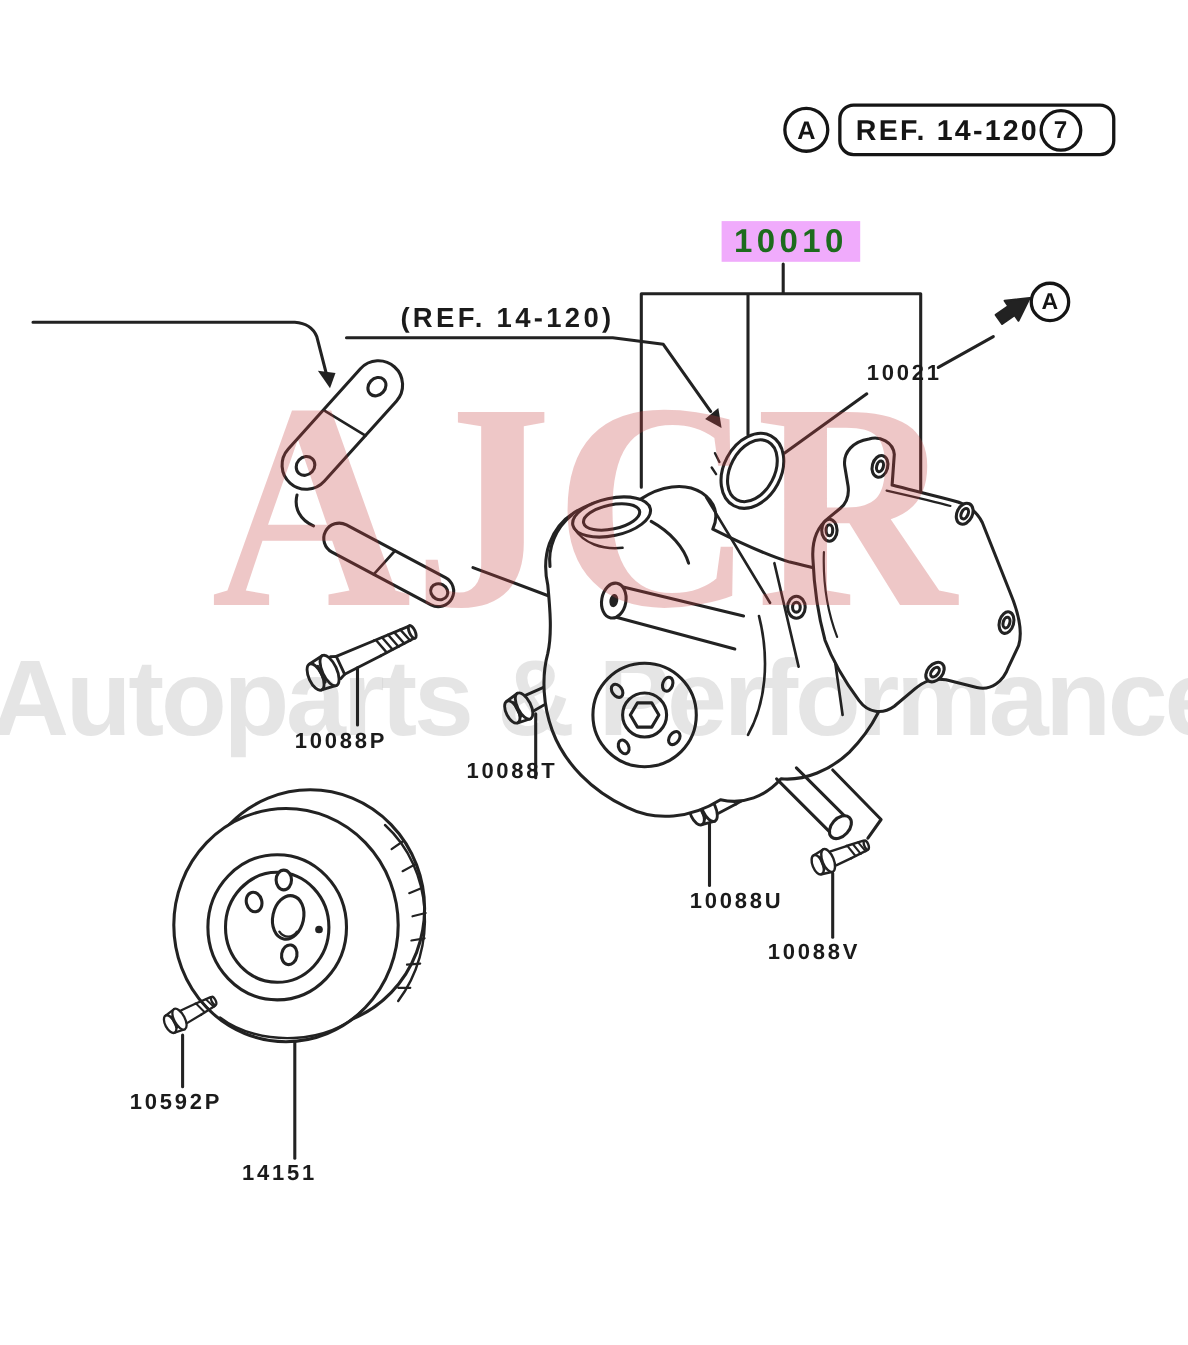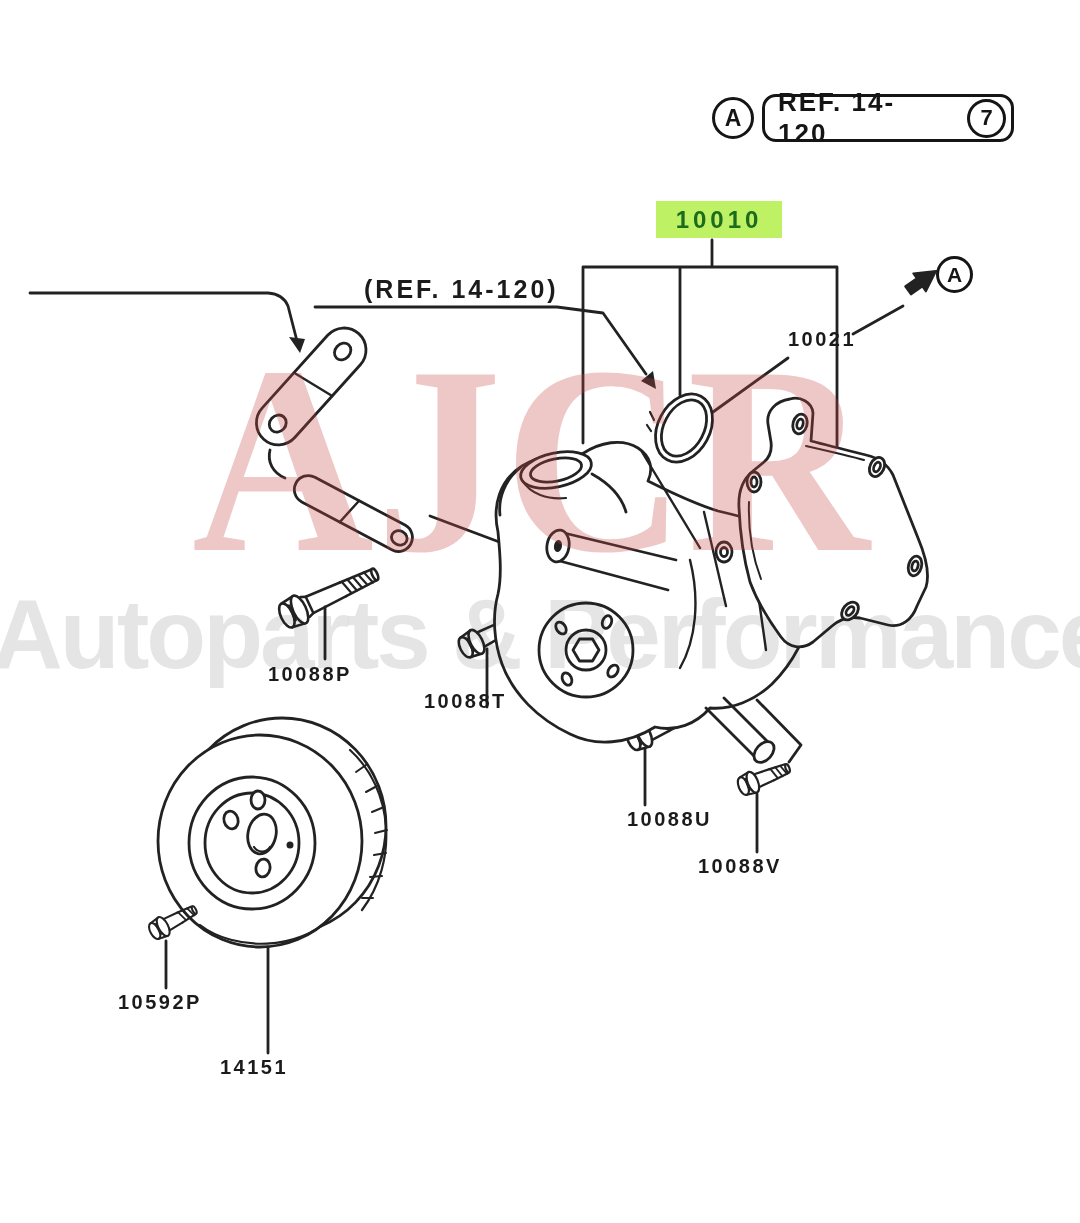--- a/index.html
+++ b/index.html
@@ -4,29 +4,29 @@
 <style>
   html,body{margin:0;padding:0;background:#fff;}
   .stage{position:relative;width:1080px;height:1223px;background:#ffffff;overflow:hidden;
          font-family:"Liberation Sans",sans-serif;}
   .stage svg{position:absolute;left:0;top:0;}
   .part-label{position:absolute;font-weight:bold;font-size:20px;letter-spacing:2.5px;
               color:#1b1b1b;white-space:nowrap;}
   .ref-label{position:absolute;font-weight:bold;font-size:25px;letter-spacing:3px;
              color:#1b1b1b;white-space:nowrap;}
   .hl-part{position:absolute;left:656px;top:201px;width:126px;height:37px;
-           background:#bef264;display:flex;align-items:center;justify-content:center;
-           font-weight:bold;font-size:24px;letter-spacing:4px;color:#1d6b1d;}
+           background:#f0abfc;display:flex;align-items:center;justify-content:center;
+           font-weight:bold;font-size:30px;letter-spacing:4px;color:#1d6b1d;}
   .marker{position:absolute;border:3.2px solid #151515;border-radius:50%;
           display:flex;align-items:center;justify-content:center;
           font-weight:bold;color:#151515;background:#fff;}
   .ref-box{position:absolute;left:762px;top:94px;width:252px;height:48px;
            border:3.5px solid #151515;border-radius:14px;box-sizing:border-box;
            display:flex;align-items:center;justify-content:flex-start;
-           padding:0 5px 0 13px;background:#fff;gap:23px;}
+           padding:0 5px 0 13px;background:#fff;}
   .ref-box .txt{font-weight:bold;font-size:26px;letter-spacing:2px;color:#151515;}
   .ref-box .circ{width:33px;height:33px;border:3px solid #151515;border-radius:50%;
                  display:flex;align-items:center;justify-content:center;
                  font-weight:bold;font-size:22px;color:#151515;}
   .wm-brand{position:absolute;left:192px;top:326px;font-family:"Liberation Serif",serif;
             font-weight:bold;font-size:268px;line-height:1;letter-spacing:2px;
             color:rgba(200,70,70,0.30);transform:scaleX(0.94);transform-origin:left top;
             pointer-events:none;white-space:nowrap;}
   .wm-tag{position:absolute;left:-8px;top:578px;font-weight:bold;font-size:98px;
           letter-spacing:-3px;color:rgba(40,40,40,0.12);pointer-events:none;white-space:nowrap;}

